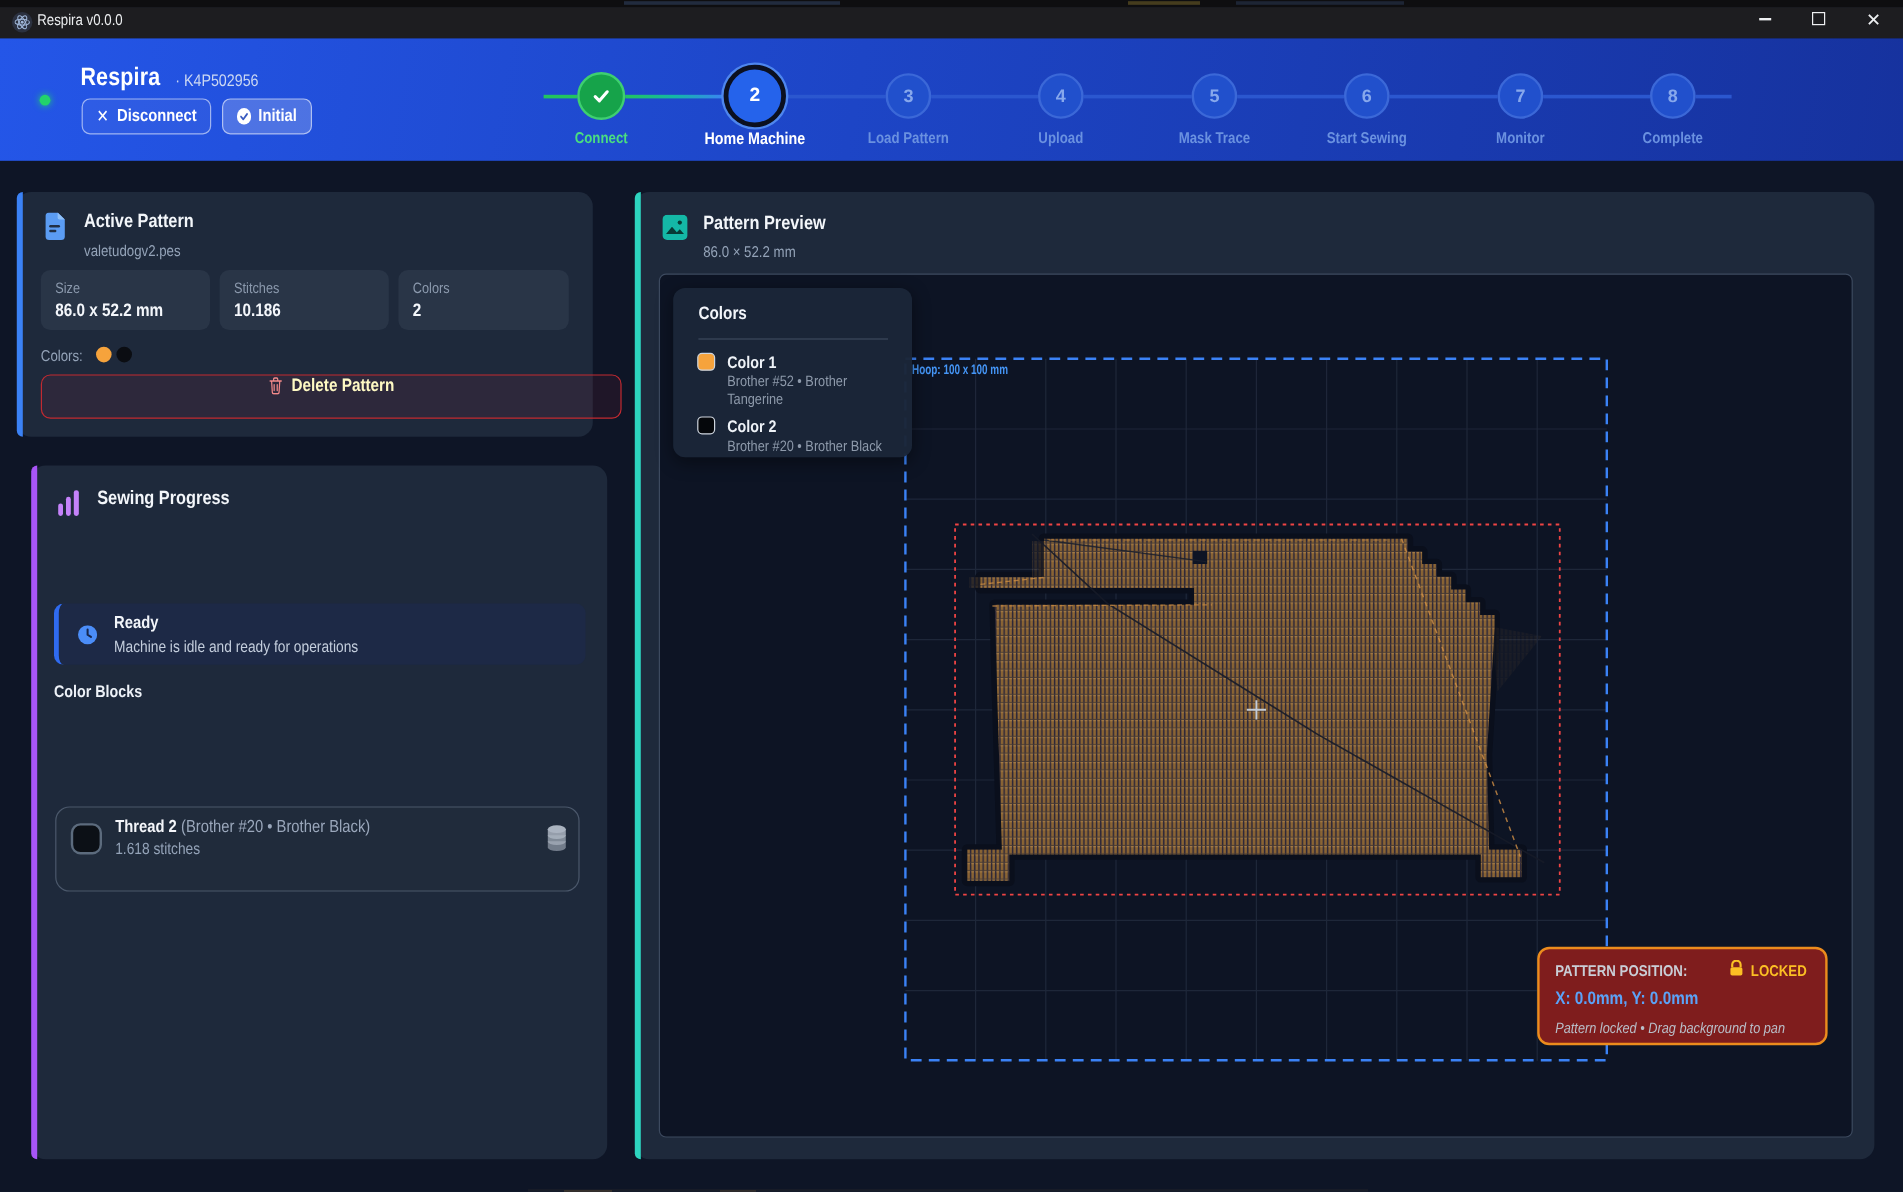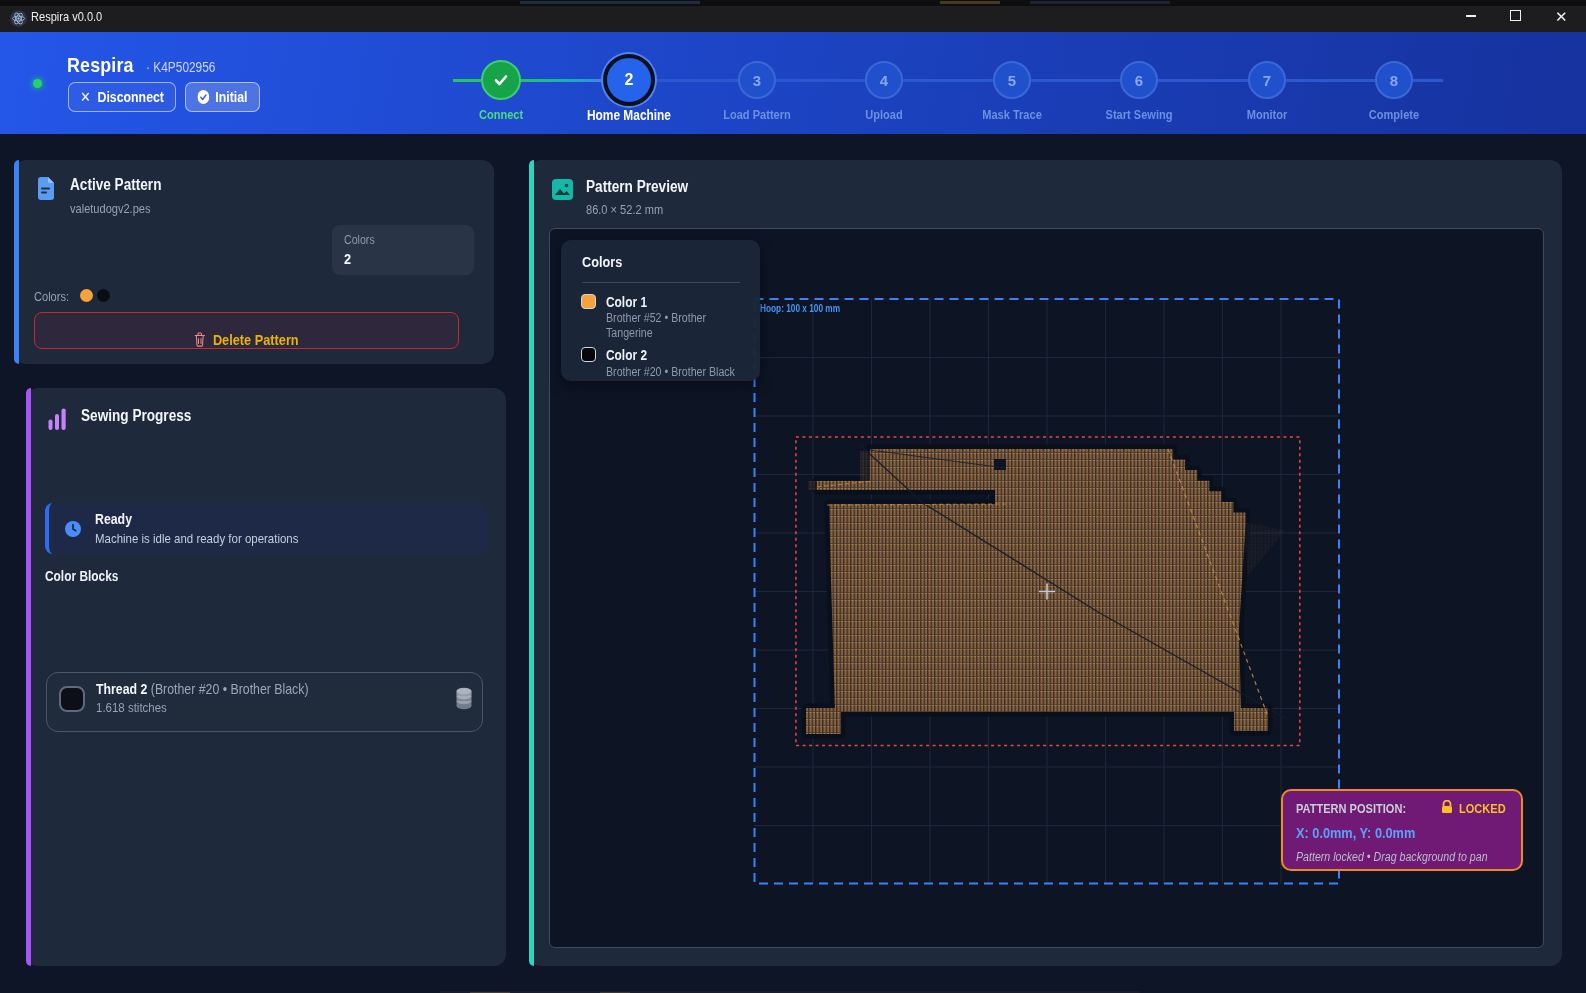--- a/index.html
+++ b/index.html
@@ -111,28 +111,36 @@
 <div class="card" id="card1" style="left:14px; top:160px; width:480px; height:204px;">
   <div class="cardbar" style="background:#3b82f6;"></div>
   <svg class="abs" style="left:23px; top:17px;" width="18" height="23" viewBox="0 0 18 23">
     <path d="M1 3 a3 3 0 0 1 3-3 h7 l6 6 v14 a3 3 0 0 1 -3 3 h-10 a3 3 0 0 1 -3-3 z" fill="#5b9cf3"></path>
     <path d="M11 0 l6 6 h-4.5 a1.5 1.5 0 0 1 -1.5-1.5 z" fill="#8fc0f9"></path>
     <rect x="4" y="10.5" width="9" height="2" rx="1" fill="#223045"></rect>
     <rect x="4" y="14.5" width="6" height="2" rx="1" fill="#223045"></rect>
   </svg>
   <div class="ctitle sx" style="left:56px; top:16px;">Active Pattern</div>
   <div class="csub sx" style="left:56px; top:41px;">valetudogv2.pes</div>
+  <div class="statbox" style="left:20px; top:65px;">
+      <div class="lab sx">Size</div>
+      <div class="val sx">86.0 x 52.2 mm</div>
+    </div>
+  <div class="statbox" style="left:169px; top:65px;">
+      <div class="lab sx">Stitches</div>
+      <div class="val sx">10.186</div>
+    </div>
   <div class="statbox" style="left:318px; top:65px; width:142px;">
       <div class="lab sx">Colors</div>
       <div class="val sx">2</div>
     </div>
   <div class="csub sx" style="left:20px; top:129px;">Colors:</div>
   <div class="abs" style="left:66px; top:129px; width:13px; height:13px; border-radius:50%; background:#f6a33c;"></div>
   <div class="abs" style="left:83px; top:129px; width:13px; height:13px; border-radius:50%; background:#0b0d12;"></div>
-  <div class="abs" style="left:20px; top:152px; width:425px; height:37px; border:1px solid #c22a31; border-radius:8px; background:rgba(190,40,55,0.10); display:flex; align-items:flex-end; justify-content:center; color:#eab308; font-size:15px; font-weight:bold;">
+  <div class="abs" style="left:20px; top:152px; width:484px; height:37px; border:1px solid #c22a31; border-radius:8px; background:rgba(190,40,55,0.10); display:flex; align-items:flex-start; justify-content:center; color:#fef9c3; font-size:15px; font-weight:bold;">
     <span class="sxc" style="display:flex;align-items:center;"><svg width="13" height="15" viewBox="0 0 13 15" style="margin-right:9px;">
           <path d="M1 3.5 h11 M4.5 3.5 v-1.5 a1 1 0 0 1 1-1 h2 a1 1 0 0 1 1 1 v1.5 M2.5 3.5 l0.7 9.5 a1.3 1.3 0 0 0 1.3 1.2 h4 a1.3 1.3 0 0 0 1.3-1.2 l0.7-9.5 M5 6.5 v5 M8 6.5 v5" stroke="#f48a8a" stroke-width="1.2" fill="none" stroke-linecap="round"></path>
         </svg>Delete Pattern</span>
   </div>
 </div>
 
 <div class="card" id="card2" style="left:26px; top:388px; width:480px; height:578px;">
   <div class="cardbar" style="background:#a855f7;"></div>
   <svg class="abs" style="left:22px; top:20px;" width="20" height="22" viewBox="0 0 20 22">
     <rect x="0.5" y="11.5" width="4" height="10.5" rx="2" fill="#c582fa"></rect>
@@ -145,21 +153,21 @@
     <svg class="abs" style="left:16px; top:18px;" width="16" height="16" viewBox="0 0 16 16">
       <circle cx="8" cy="8" r="8" fill="#4b8df8"></circle>
       <path d="M8 3.5 V8 L10.8 9.8" stroke="#17264d" stroke-width="1.7" fill="none" stroke-linecap="round"></path>
     </svg>
     <div class="abs sx" style="left:46px; top:8px; font-size:14.5px; font-weight:bold; color:#f2f5fa;">Ready</div>
     <div class="abs sx" style="left:46px; top:28px; font-size:13.5px; color:#c4cedd;">Machine is idle and ready for operations</div>
   </div>
   <div class="abs sx" style="left:19px; top:180px; font-size:14px; font-weight:bold; color:#eef2f8;">Color Blocks</div>
 
 
-  <div class="abs" style="left:20px; top:284px; width:437px; height:60px; border:1.5px solid #4b586b; border-radius:12px; background:#202b3b;">
+  <div class="abs" style="left:20px; top:284px; width:437px; height:71px; border:1.5px solid #4b586b; border-radius:12px; background:#202b3b;">
     <div class="abs" style="left:12px; top:13px; width:26px; height:26px; border-radius:8px; background:#0c1016; border:2px solid #5c6b7d;"></div>
     <div class="abs sx" style="left:49px; top:8px; font-size:14.5px; color:#9aa7bb; white-space:nowrap;"><span style="font-weight:bold; color:#f4f6fa;">Thread 2</span> (Brother #20 • Brother Black)</div>
     <div class="abs sx" style="left:49px; top:27px; font-size:13.5px; color:#94a3b8;">1.618 stitches</div>
     <svg class="abs" style="left:408px; top:14px;" width="18" height="24" viewBox="0 0 18 24">
       <ellipse cx="9" cy="4" rx="7.5" ry="3.2" fill="#aab3bf"></ellipse>
       <path d="M1.5 4 v5 a7.5 3.2 0 0 0 15 0 v-5" fill="#aab3bf" opacity="0.85"></path>
       <path d="M1.5 9 v5 a7.5 3.2 0 0 0 15 0 v-5" fill="#aab3bf" opacity="0.7"></path>
       <path d="M1.5 14 v5 a7.5 3.2 0 0 0 15 0 v-5" fill="#aab3bf" opacity="0.6"></path>
     </svg>
   </div>
@@ -231,21 +239,21 @@
       <div class="abs sx" style="left:21px; top:13px; font-size:15px; font-weight:bold; color:#f2f5fa;">Colors</div>
       <div class="abs" style="left:21px; top:42px; width:158px; height:1px; background:#3c4a5e;"></div>
       <div class="abs" style="left:20px; top:54px; width:15px; height:15px; border-radius:4px; background:#f6a33c; border:1px solid #cfd6df;"></div>
       <div class="abs sx" style="left:45px; top:54px; font-size:14px; font-weight:bold; color:#eef2f7;">Color 1</div>
       <div class="abs sx" style="left:45px; top:71px; font-size:12.5px; color:#8e9aab; line-height:15px; white-space:nowrap;">Brother #52 • Brother<br>Tangerine</div>
       <div class="abs" style="left:20px; top:107px; width:15px; height:15px; border-radius:4px; background:#05070b; border:1px solid #cfd6df;"></div>
       <div class="abs sx" style="left:45px; top:107px; font-size:14px; font-weight:bold; color:#eef2f7;">Color 2</div>
       <div class="abs sx" style="left:45px; top:125px; font-size:12.5px; color:#8e9aab; white-space:nowrap;">Brother #20 • Brother Black</div>
     </div>
 
-    <div class="abs" style="left:731px; top:560px; width:242px; height:82px; background:#701a75; border:2px solid #ec8c1d; border-radius:10px;">
+    <div class="abs" style="left:731px; top:560px; width:242px; height:82px; background:#7f1d1d; border:2px solid #ec8c1d; border-radius:10px;">
       <div class="abs sx" style="left:13px; top:10px; font-size:13px; font-weight:bold; color:#c9ced6;">PATTERN POSITION:</div>
       <svg class="abs" style="left:158px; top:9px;" width="12" height="14" viewBox="0 0 12 14">
           <path d="M2.5 6 V4 a3.5 3.5 0 0 1 7 0 v2" stroke="#fbbf24" stroke-width="1.8" fill="none"></path>
           <rect x="1" y="6" width="10" height="7" rx="1.5" fill="#fbbf24"></rect>
         </svg>
       <div class="abs sx" style="left:176px; top:10px; font-size:13px; font-weight:bold; color:#fbbf24;">LOCKED</div>
       <div class="abs sx" style="left:13px; top:33px; font-size:15px; font-weight:bold; color:#5ba2f7;">X: 0.0mm, Y: 0.0mm</div>
       <div class="abs sx" style="left:13px; top:59px; font-size:12.5px; font-style:italic; color:#b9bfc9; white-space:nowrap;">Pattern locked • Drag background to pan</div>
     </div>
 

